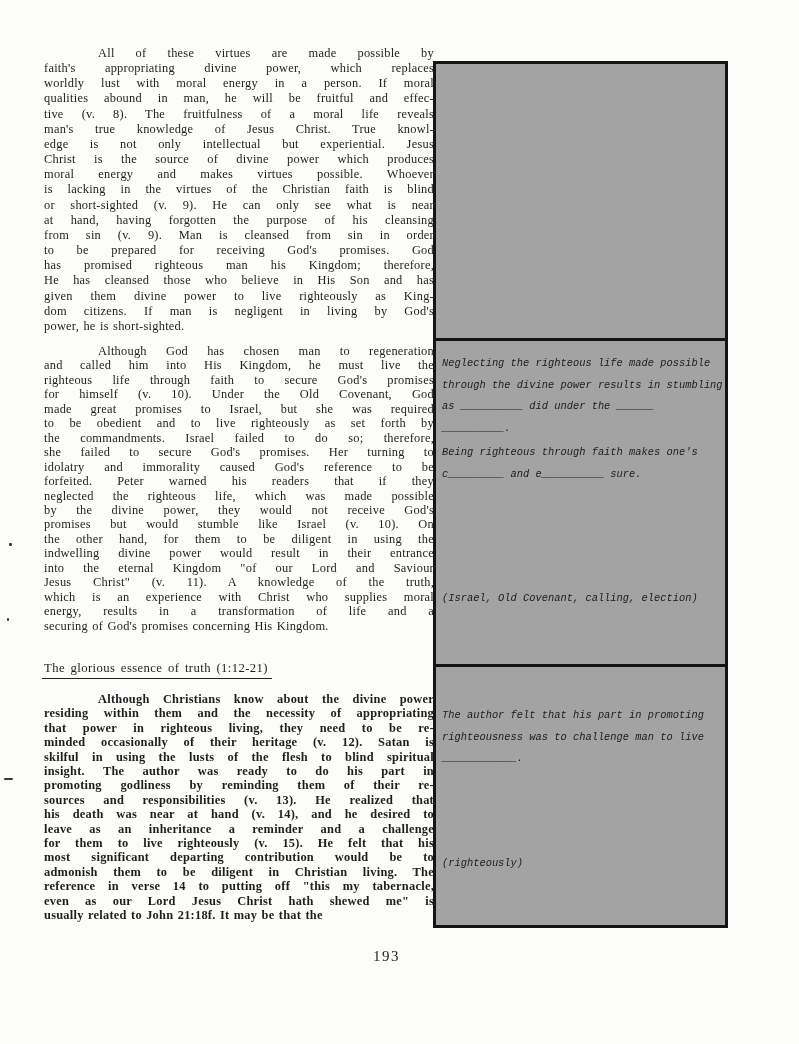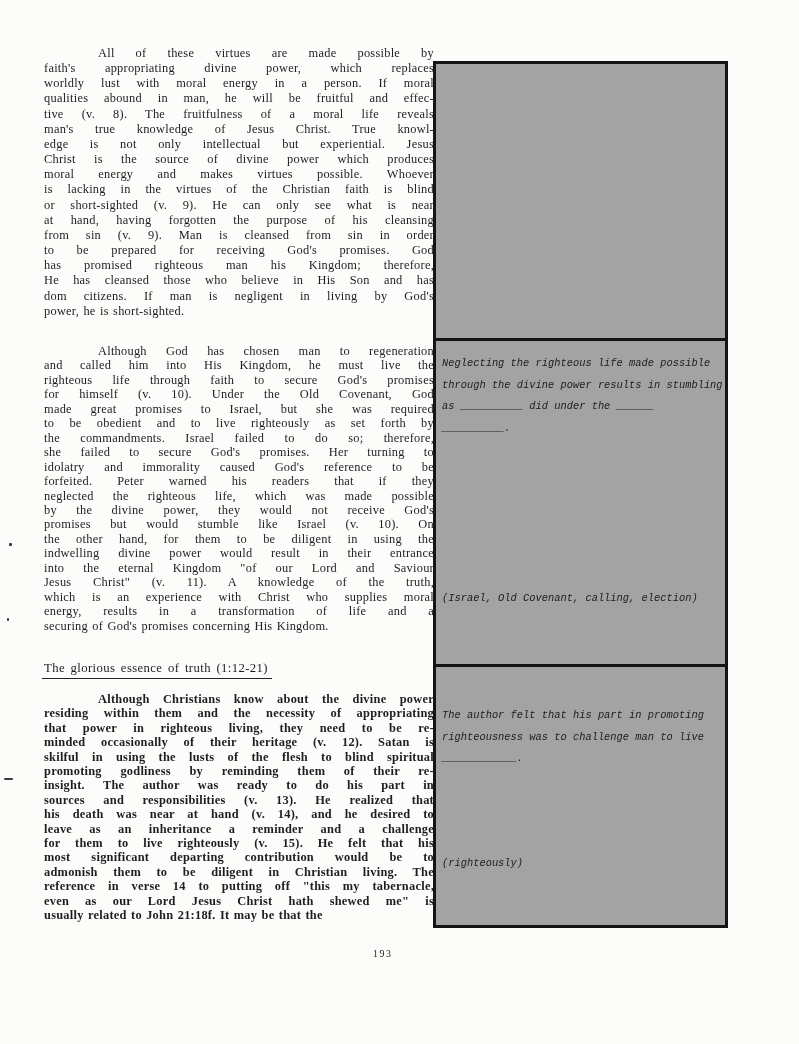--- a/index.html
+++ b/index.html
@@ -61,21 +61,21 @@
     color:#1c1c1c;
   }
   #box2 .q1{top:12px;}
   #box2 .q2{top:101px;}
   #box2 .answers{top:247px;}
   #box3 .q1{top:38px;}
   #box3 .answers{top:186px;}
   
   .pagenum{
     position:absolute;left:373px;top:948px;
-    font-size:10px;letter-spacing:1.5px;
+    font-size:15px;letter-spacing:1.5px;
   }
   
   .artifact{position:absolute;background:#3a3a3a;border-radius:1px;}
   .a1{left:9px;top:543px;width:3px;height:3px;}
   .a2{left:7px;top:618px;width:2px;height:3px;}
   .a3{left:4px;top:778px;width:9px;height:2px;border-radius:2px;}
 </style>
 </head>
 <body>
 
@@ -91,20 +91,21 @@
       <div class="tline">edge is not only intellectual but experiential. Jesus</div>
       <div class="tline">Christ is the source of divine power which produces</div>
       <div class="tline">moral energy and makes virtues possible. Whoever</div>
       <div class="tline">is lacking in the virtues of the Christian faith is blind</div>
       <div class="tline">or short-sighted (v. 9). He can only see what is near</div>
       <div class="tline">at hand, having forgotten the purpose of his cleansing</div>
       <div class="tline">from sin (v. 9). Man is cleansed from sin in order</div>
       <div class="tline">to be prepared for receiving God's promises. God</div>
       <div class="tline">has promised righteous man his Kingdom; therefore,</div>
       <div class="tline">He has cleansed those who believe in His Son and has</div>
+      <div class="tline">given them divine power to live righteously as King-</div>
       <div class="tline">dom citizens. If man is negligent in living by God's</div>
       <div class="tline">power, he is short-sighted.</div>
     </div>
 
   <div class="para indent-first" id="para2">
       <div class="tline">Although God has chosen man to regeneration</div>
       <div class="tline">and called him into His Kingdom, he must live the</div>
       <div class="tline">righteous life through faith to secure God's promises</div>
       <div class="tline">for himself (v. 10). Under the Old Covenant, God</div>
       <div class="tline">made great promises to Israel, but she was required</div>
@@ -128,40 +129,42 @@
   <div class="heading">
     <span>The glorious essence of truth (1:12-21)</span>
   </div>
 
   <div class="para indent-first" id="para3">
       <div class="tline">Although Christians know about the divine power</div>
       <div class="tline">residing within them and the necessity of appropriating</div>
       <div class="tline">that power in righteous living, they need to be re-</div>
       <div class="tline">minded occasionally of their heritage (v. 12). Satan is</div>
       <div class="tline">skilful in using the lusts of the flesh to blind spiritual</div>
+      <div class="tline">insight. The author was ready to do his part in</div>
       <div class="tline">promoting godliness by reminding them of their re-</div>
-      <div class="tline">insight. The author was ready to do his part in</div>
       <div class="tline">sources and responsibilities (v. 13). He realized that</div>
       <div class="tline">his death was near at hand (v. 14), and he desired to</div>
       <div class="tline">leave as an inheritance a reminder and a challenge</div>
       <div class="tline">for them to live righteously (v. 15). He felt that his</div>
       <div class="tline">most significant departing contribution would be to</div>
       <div class="tline">admonish them to be diligent in Christian living. The</div>
       <div class="tline">reference in verse 14 to putting off "this my tabernacle,</div>
       <div class="tline">even as our Lord Jesus Christ hath shewed me" is</div>
       <div class="tline">usually related to John 21:18f. It may be that the</div>
     </div>
 
   <div class="wbox" id="box1"></div>
 
   <div class="wbox" id="box2">
     <div class="script q1">Neglecting the righteous life made possible
 through the divine power results in stumbling
 as __________ did under the ______
 __________.</div>
+    <div class="script q2">Being righteous through faith makes one's
+c_________ and e__________ sure.</div>
     <div class="script answers">(Israel, Old Covenant, calling, election)</div>
   </div>
 
   <div class="wbox" id="box3">
     <div class="script q1">The author felt that his part in promoting
 righteousness was to challenge man to live
 ____________.</div>
     <div class="script answers">(righteously)</div>
   </div>
 

